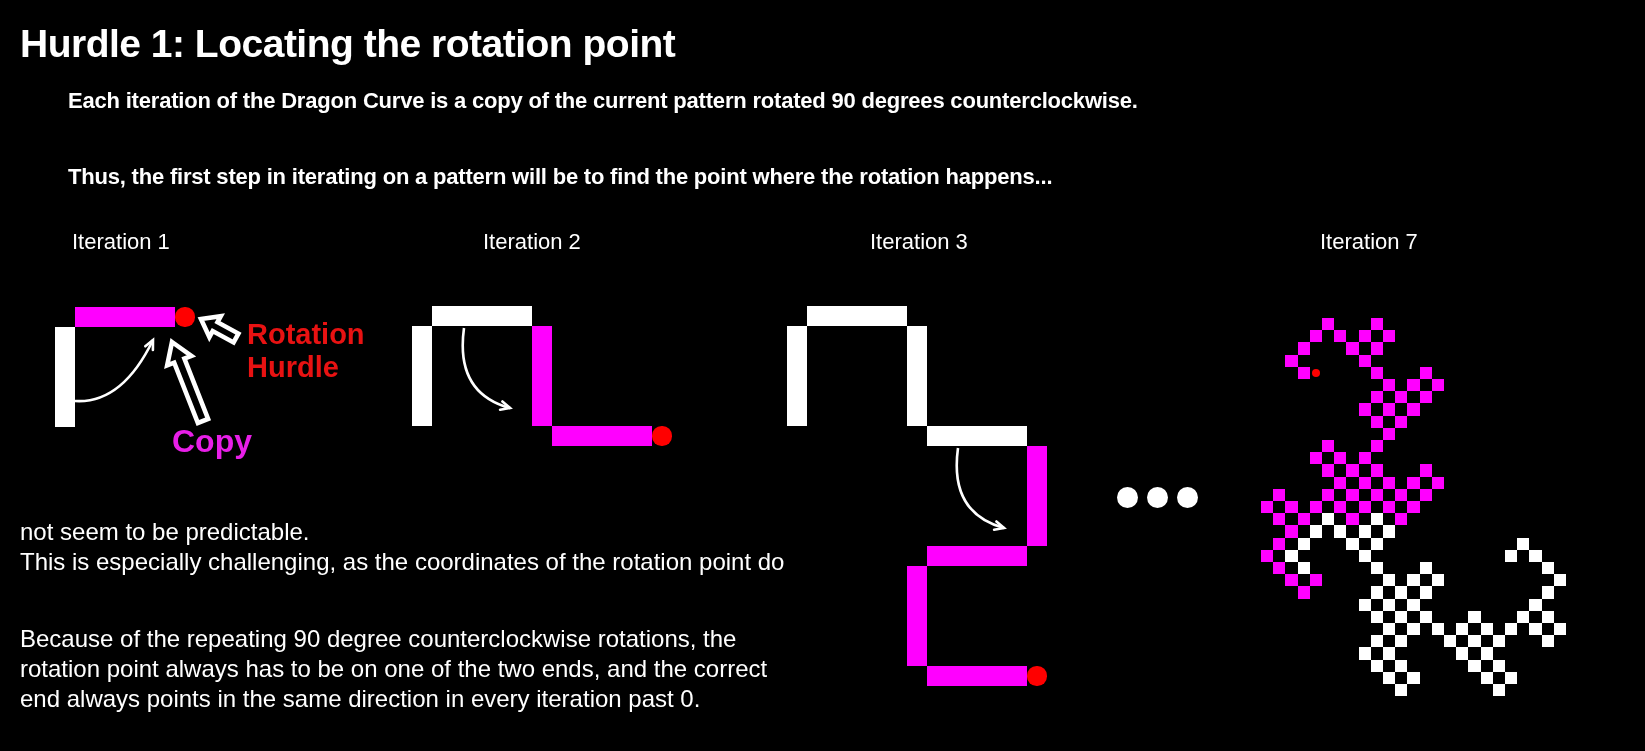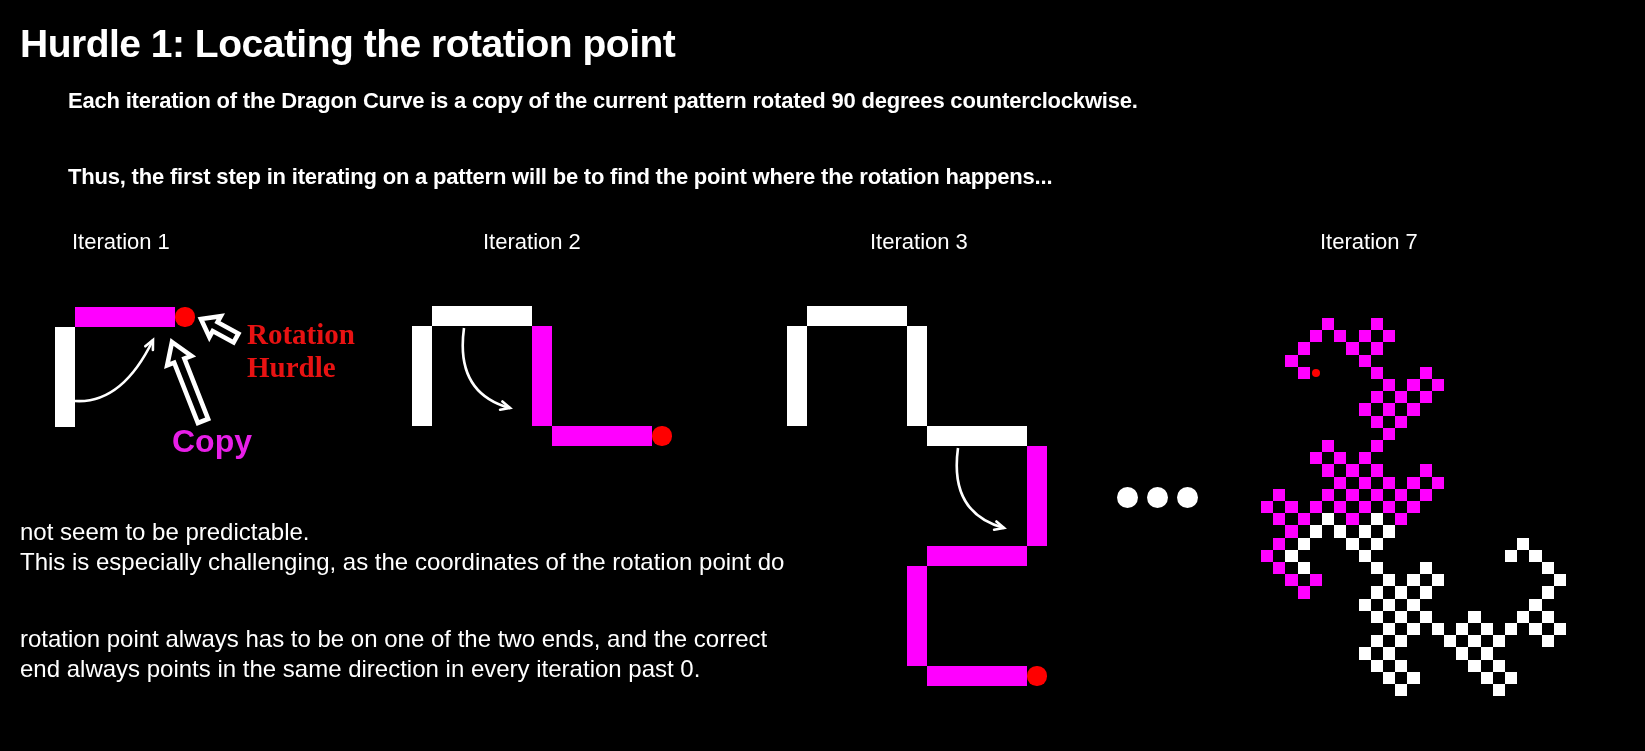--- a/index.html
+++ b/index.html
@@ -11,21 +11,21 @@
             letter-spacing:-0.2px;white-space:nowrap;margin-left:48px;}
   .s1{top:88px}.s2{top:164px}
   .itlabel{position:absolute;top:229px;font-size:22px;color:var(--text,#fff);white-space:nowrap;}
   .l1{left:72px}.l2{left:483px}.l3{left:870px}.l4{left:1320px}
   .fig-rect{position:absolute;}
   .dot{position:absolute;border-radius:50%;}
   #arrow-layer{position:absolute;left:0;top:0;pointer-events:none;}
   .copy-label{position:absolute;left:172px;top:423px;font-size:32px;font-weight:bold;
               color:var(--copy_label,#e81fe8);white-space:nowrap;}
   .rp-label{position:absolute;left:247px;top:318px;font-size:29px;font-weight:bold;
-            line-height:33px;color:var(--rotation_label,#e81212);white-space:nowrap;font-family:Liberation Serif, serif;}
+            line-height:33px;color:var(--rotation_label,#e81212);white-space:nowrap;}
   .body{position:absolute;left:20px;font-size:24px;line-height:30px;color:var(--text,#fff);
         white-space:nowrap;}
   .p1{top:517px}.p2{top:624px}
 </style>
 </head>
 <body>
 
 <div class="canvas">
   <div class="title">Hurdle 1: Locating the rotation point</div>
   <div class="subtitle s1">Each iteration of the Dragon Curve is a copy of the current pattern rotated 90 degrees counterclockwise.</div>
@@ -203,16 +203,17 @@
   <div class="rp-label">
     <div>Rotation</div>
     <div>Hurdle</div>
   </div>
 
   <div class="body p1">
     <div>not seem to be predictable.</div>
     <div>This is especially challenging, as the coordinates of the rotation point do</div>
   </div>
   <div class="body p2">
+    <div>Because of the repeating 90 degree counterclockwise rotations, the</div>
     <div>rotation point always has to be on one of the two ends, and the correct</div>
     <div>end always points in the same direction in every iteration past 0.</div>
   </div>
 </div>
 
 </body></html>

